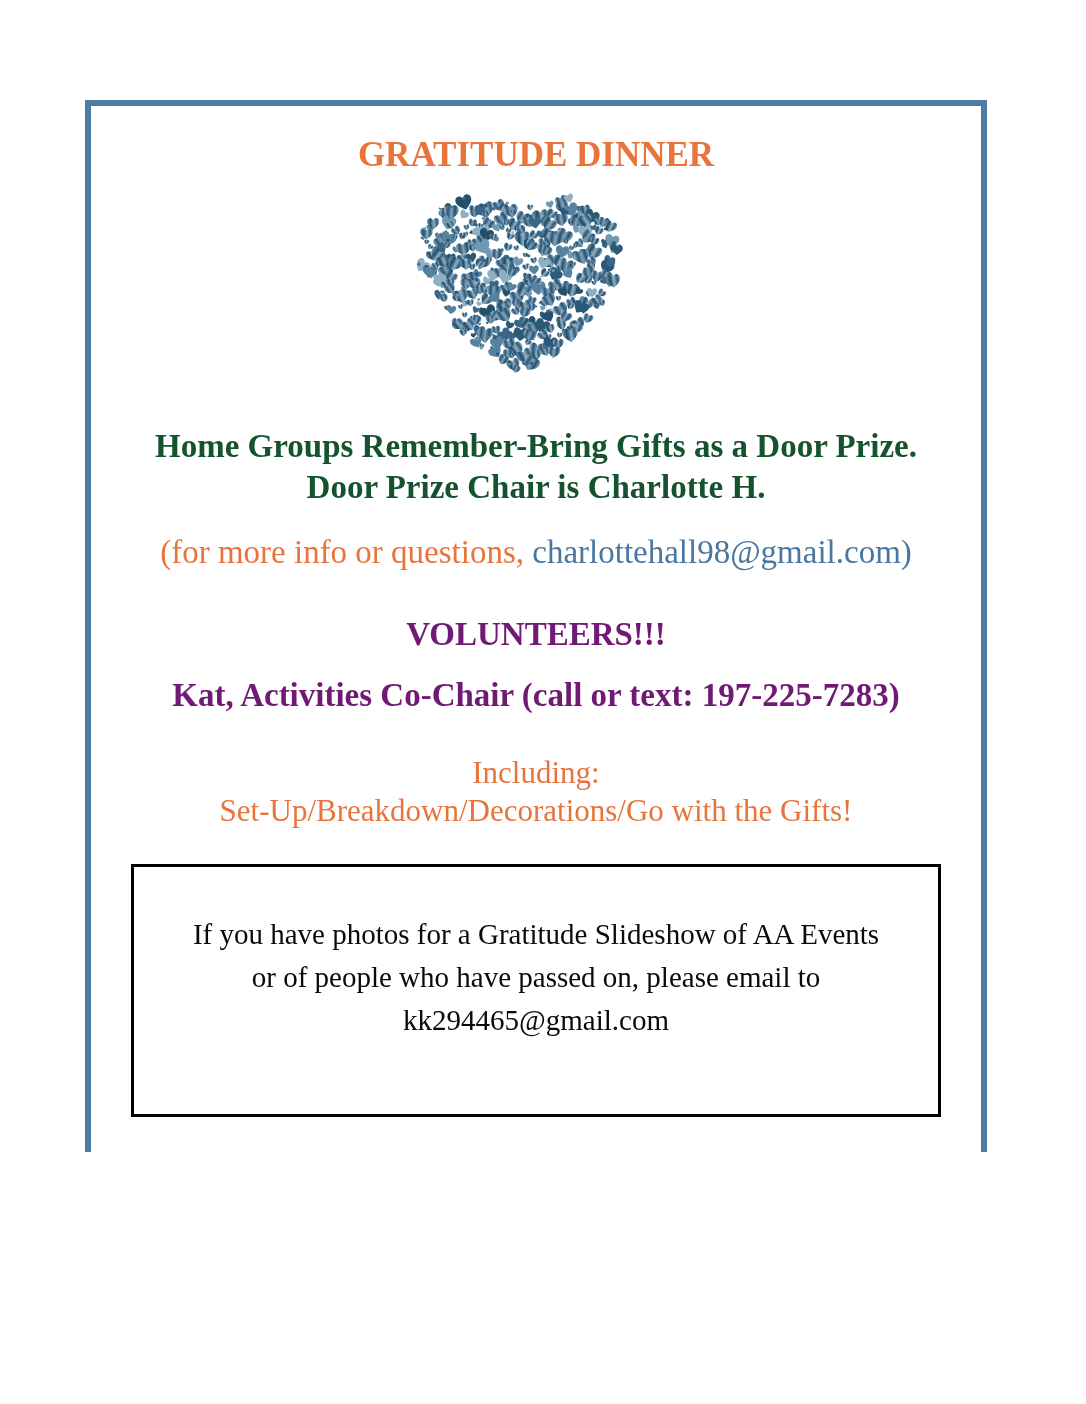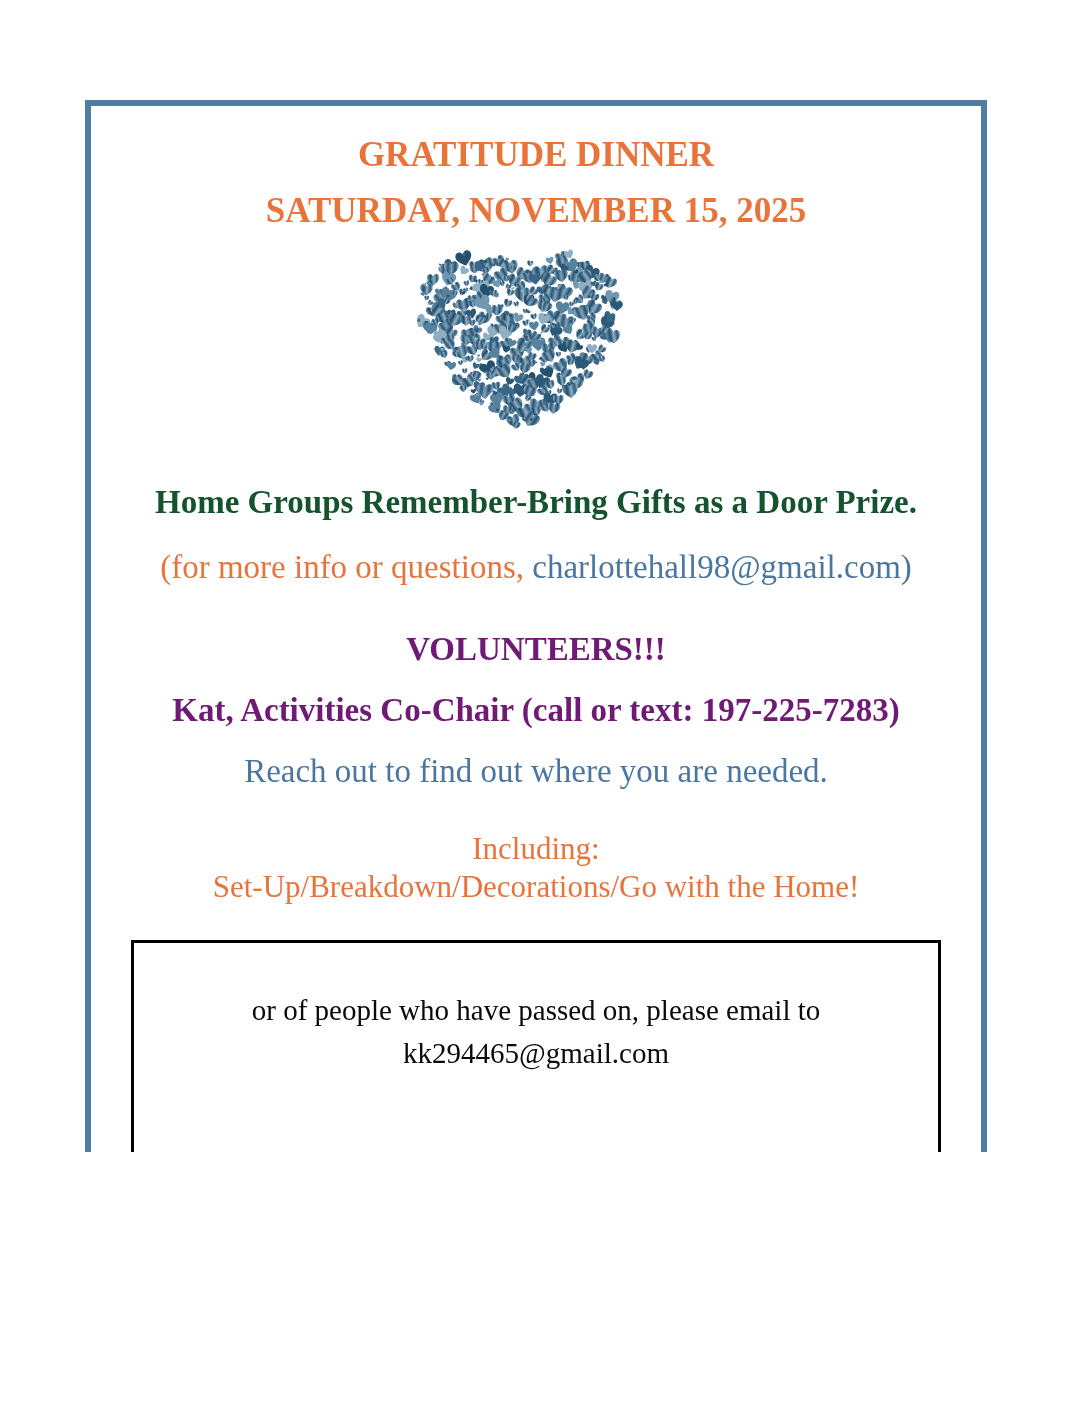--- a/index.html
+++ b/index.html
@@ -87,21 +87,20 @@
     font-weight: normal;
   }
 </style>
 </head>
 <body>
 
 <div class="canvas">
   <div class="frame">
 
     <div class="title-line title-1">GRATITUDE DINNER</div>
-    <div class="title-line title-2">SATURDAY, NOVEMBER 15, 2025</div>
 
     <div class="heart-wrap">
       <svg id="heart-collage" width="210" height="192" viewBox="0 0 210 192" aria-hidden="true">
         <defs>
           <linearGradient id="hg1" x1="0" y1="0" x2="1" y2="0">
             <stop offset="0" stop-color="#a6bfd2"></stop>
             <stop offset="0.25" stop-color="#2b5573"></stop>
             <stop offset="0.5" stop-color="#7fa3bd"></stop>
             <stop offset="0.75" stop-color="#24506e"></stop>
             <stop offset="1" stop-color="#8fb0c6"></stop>
@@ -559,29 +558,30 @@
             <path d="M0,-0.4 C-0.35,-1.05 -1.15,-0.85 -1.15,-0.15 C-1.15,0.45 -0.55,0.85 0,1.3 C0.55,0.85 1.15,0.45 1.15,-0.15 C1.15,-0.85 0.35,-1.05 0,-0.4 Z" fill="#6f99b2" transform="translate(94.8,172.0) rotate(30) scale(1.16)"></path>
             <path d="M0,-0.4 C-0.35,-1.05 -1.15,-0.85 -1.15,-0.15 C-1.15,0.45 -0.55,0.85 0,1.3 C0.55,0.85 1.15,0.45 1.15,-0.15 C1.15,-0.85 0.35,-1.05 0,-0.4 Z" fill="url(#hg1)" transform="translate(110.0,170.7) rotate(-37) scale(2.79)"></path>
             <path d="M0,-0.4 C-0.35,-1.05 -1.15,-0.85 -1.15,-0.15 C-1.15,0.45 -0.55,0.85 0,1.3 C0.55,0.85 1.15,0.45 1.15,-0.15 C1.15,-0.85 0.35,-1.05 0,-0.4 Z" fill="url(#hg1)" transform="translate(116.9,170.2) rotate(33) scale(6.98)"></path>
             <path d="M0,-0.4 C-0.35,-1.05 -1.15,-0.85 -1.15,-0.15 C-1.15,0.45 -0.55,0.85 0,1.3 C0.55,0.85 1.15,0.45 1.15,-0.15 C1.15,-0.85 0.35,-1.05 0,-0.4 Z" fill="#2c5977" transform="translate(116.3,171.4) rotate(-35) scale(1.44)"></path>
             <path d="M0,-0.4 C-0.35,-1.05 -1.15,-0.85 -1.15,-0.15 C-1.15,0.45 -0.55,0.85 0,1.3 C0.55,0.85 1.15,0.45 1.15,-0.15 C1.15,-0.85 0.35,-1.05 0,-0.4 Z" fill="url(#hg1)" transform="translate(101.5,176.3) rotate(23) scale(3.58)"></path>
           </g>
       </svg>
     </div>
 
     <div class="para p-home orange-bold">Home Groups Remember-Bring Gifts as a Door Prize.</div>
+    <div class="para orange-bold">Door Prize Chair is Charlotte H.</div>
 
     <div class="para p-info"><span class="orange-reg">(for more info or questions, </span><span class="blue-reg">charlottehall98@gmail.com</span><span class="blue-reg">)</span></div>
 
     <div class="para p-vol blue-bold">VOLUNTEERS!!!</div>
     <div class="para p-kat blue-bold">Kat, Activities Co-Chair (call or text: 197-225-7283)</div>
-    <div class="para p-reach blue-reg">Reach out to find out where you are needed.</div>
 
     <div class="para p-incl orange-small">Including:</div>
-    <div class="para orange-small">Set-Up/Breakdown/Decorations/Go with the Home!</div>
+    <div class="para orange-small">Set-Up/Breakdown/Decorations/Go with the Gifts!</div>
 
     <div class="slideshow-box">
+      <div class="box-line">If you have photos for a Gratitude Slideshow of AA Events</div>
       <div class="box-line">or of people who have passed on, please email to</div>
       <div class="box-line">kk294465@gmail.com</div>
     </div>
 
   </div>
 </div>
 
 </body></html>

